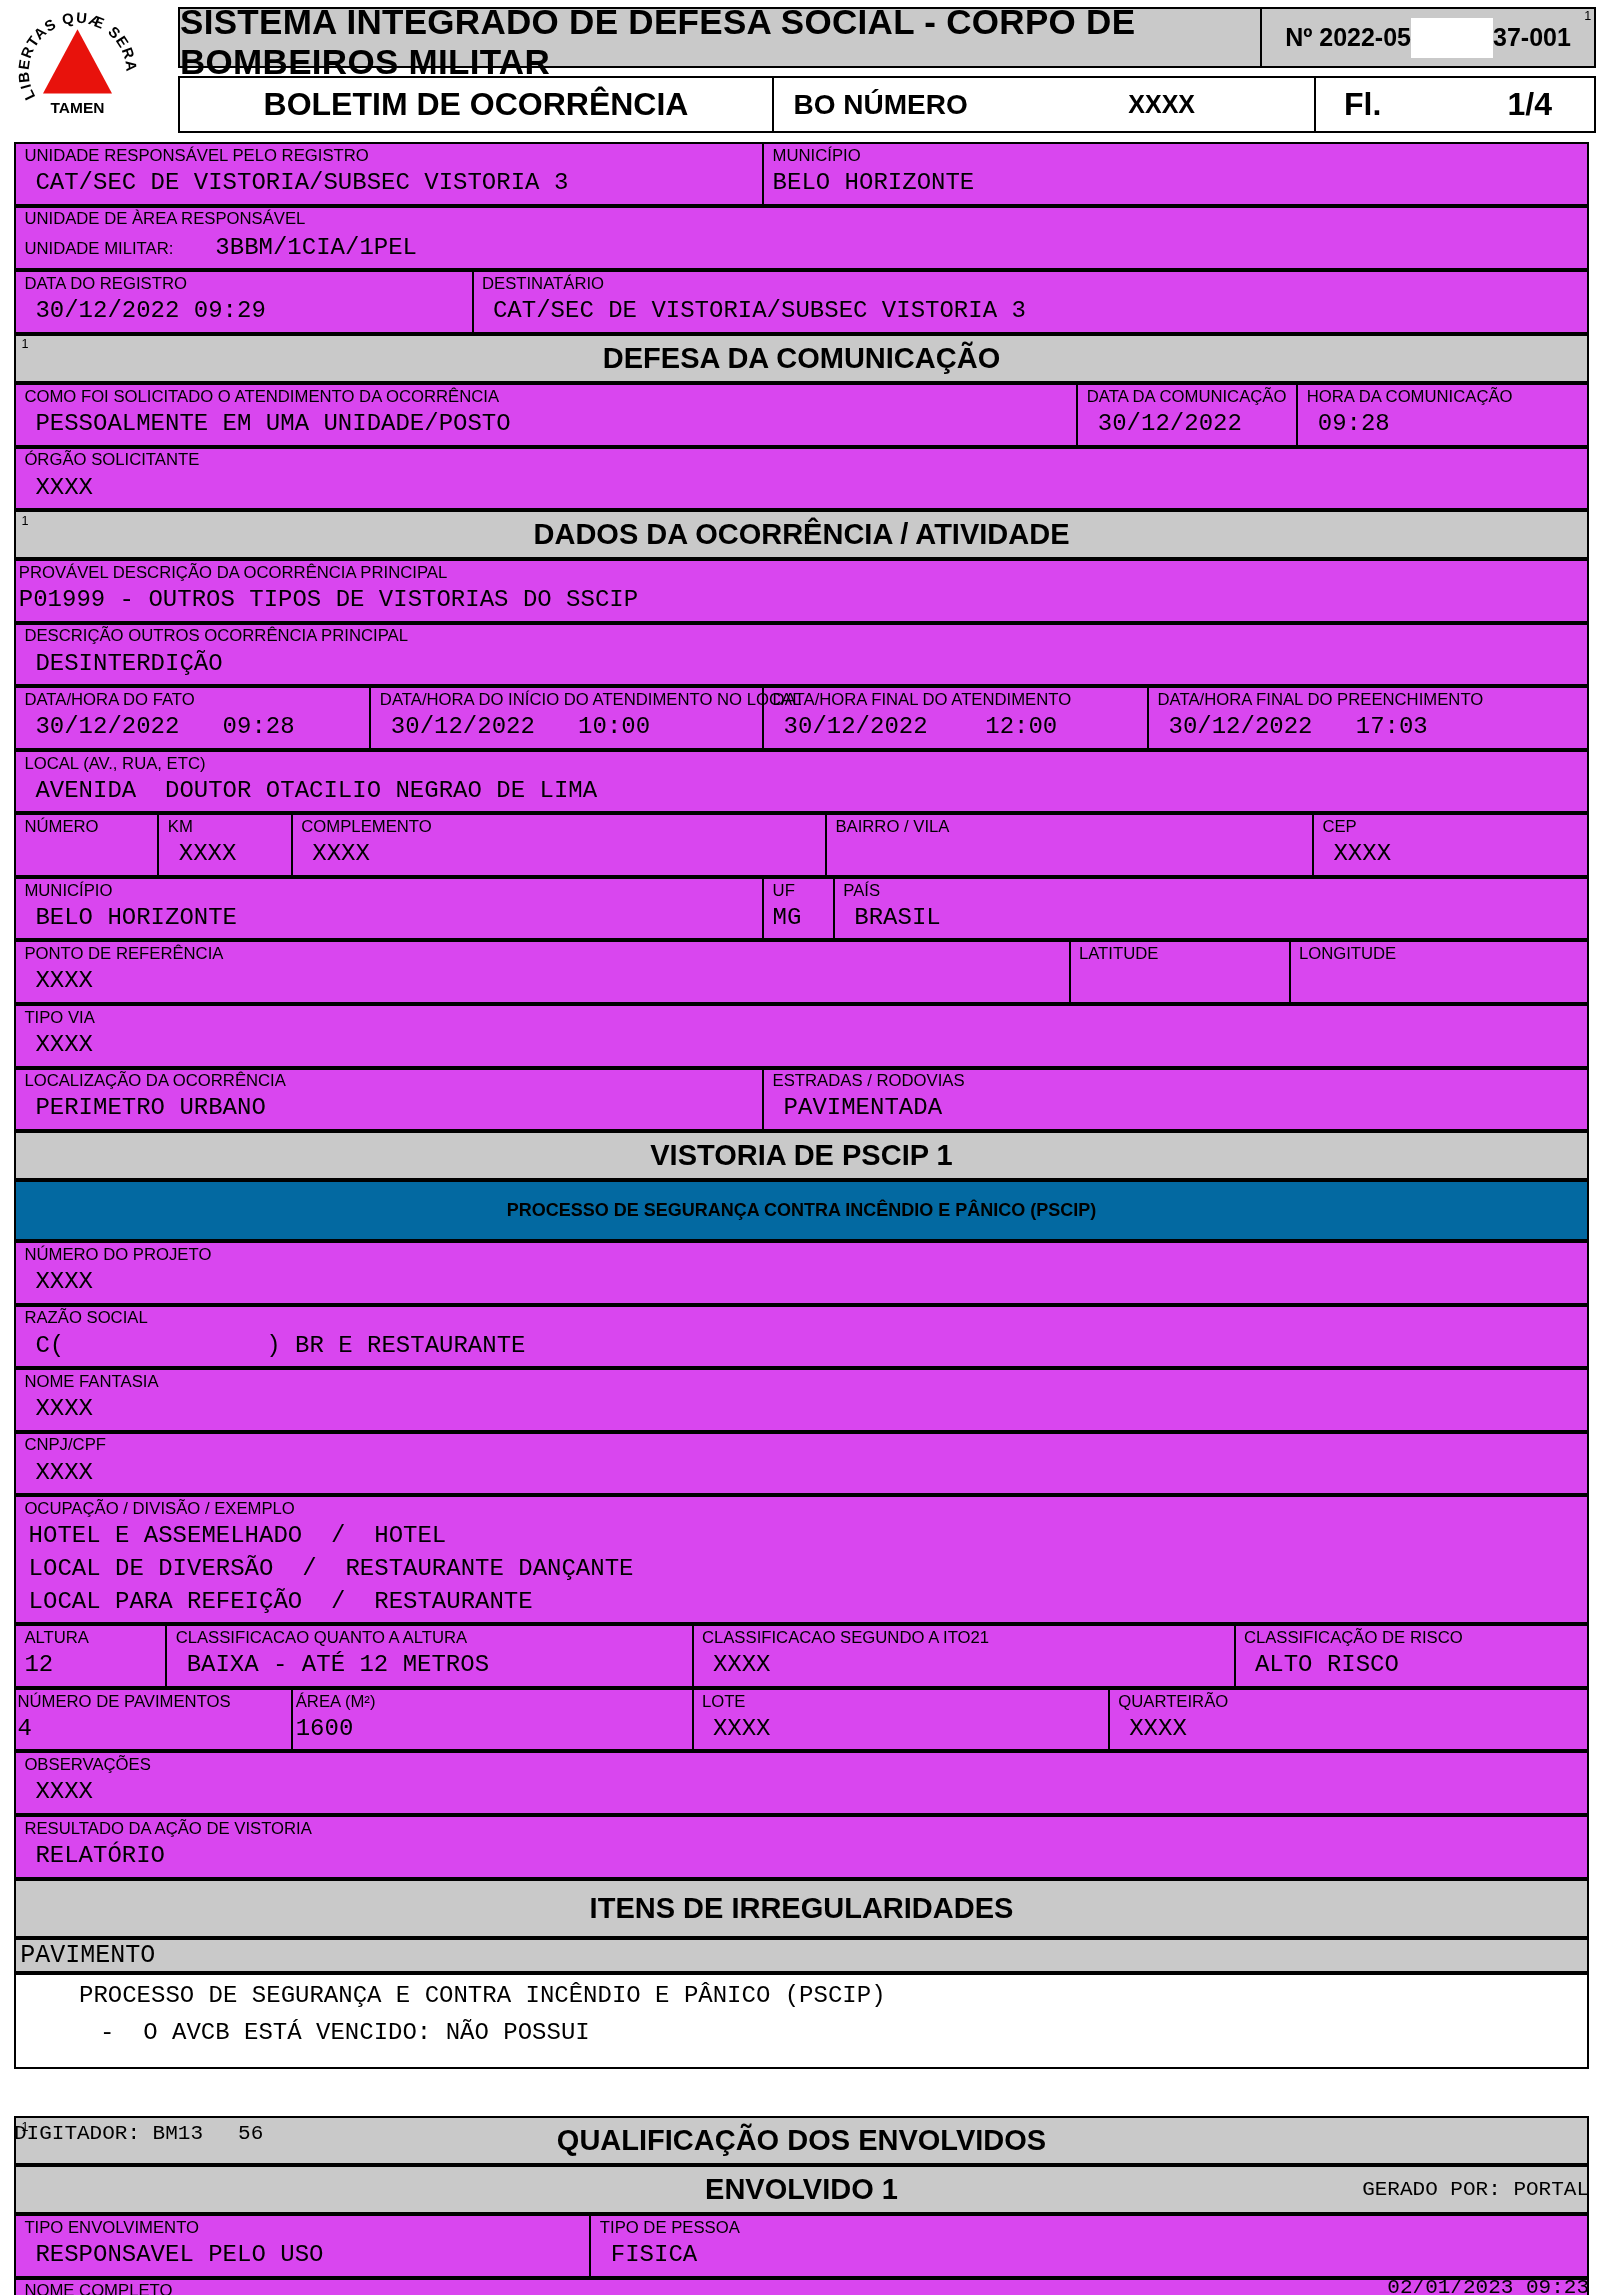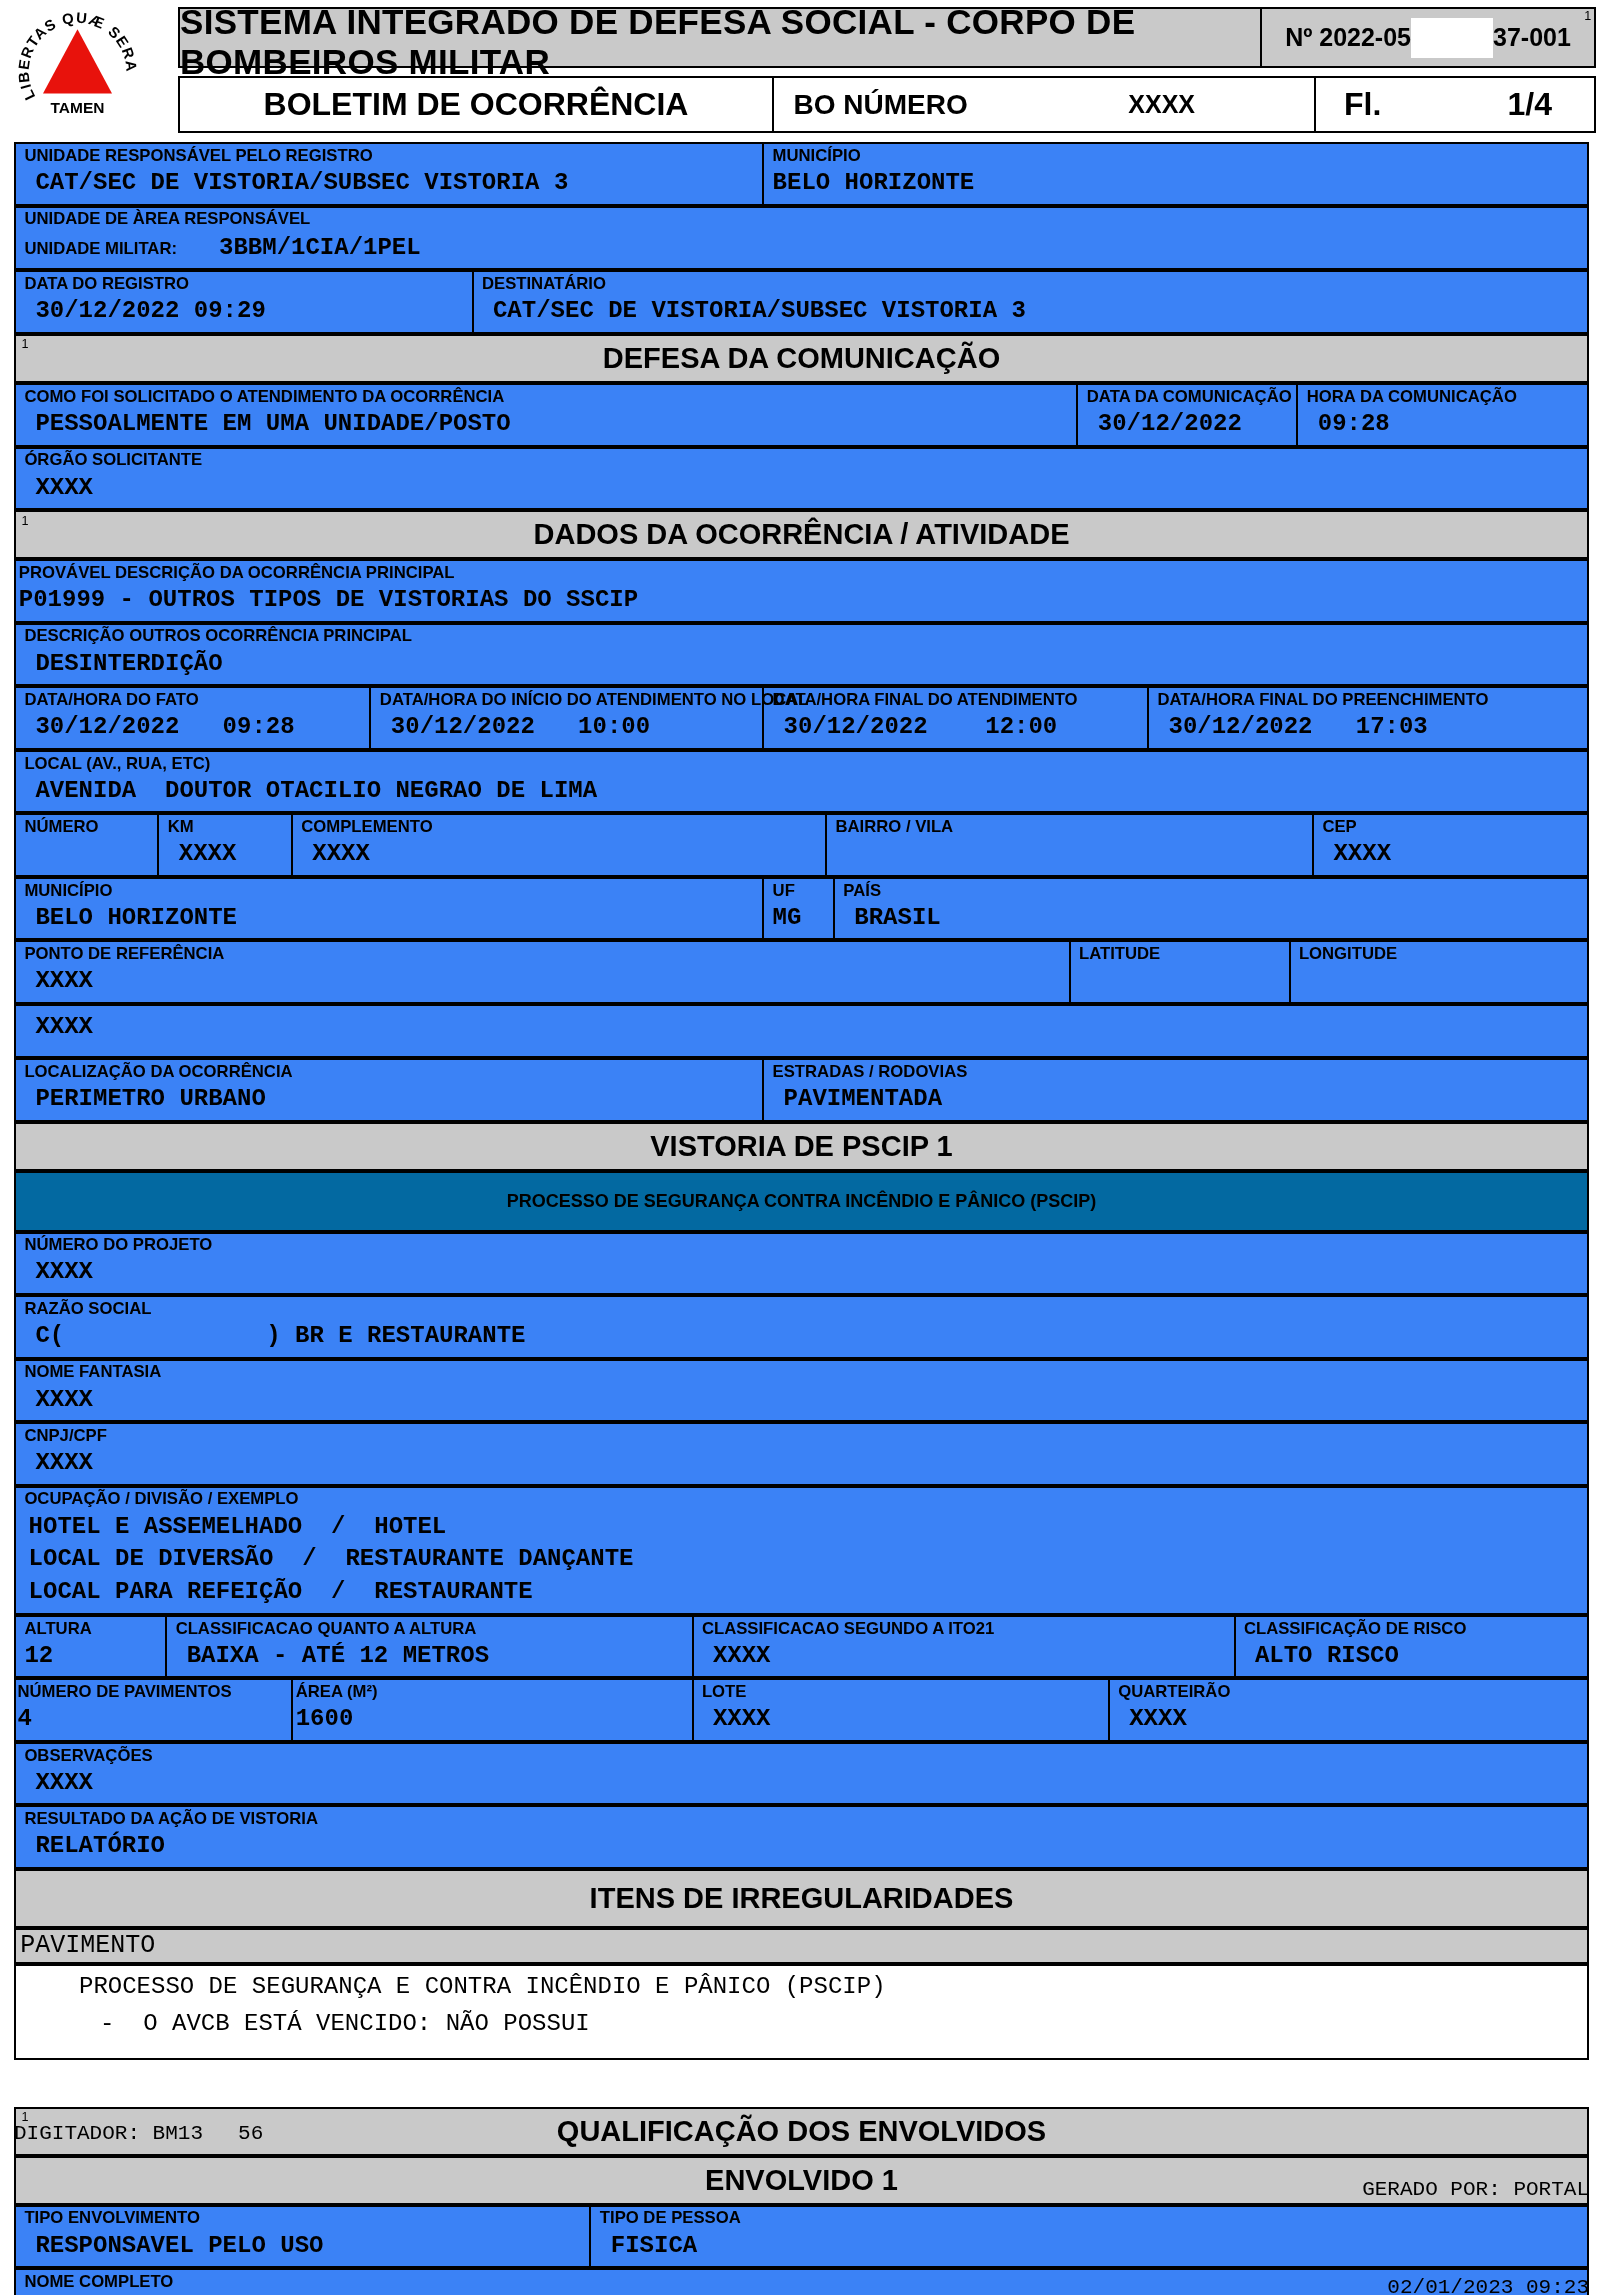--- a/index.html
+++ b/index.html
@@ -29,21 +29,21 @@
   .hdr-bonum { flex:1; border-left:2.1px solid #000; display:flex; align-items:center;
                justify-content:space-between; padding:0 119px 0 19.5px;
                font-weight:bold; }
   .hdr-bonum .lbl2 { font-size:28px; }
   .hdr-bonum .val2 { font-size:25px; }
   .hdr-fl { flex:0 0 280px; border-left:2.1px solid #000; display:flex; align-items:center;
             justify-content:space-between; padding:0 42px 0 28px; font-weight:bold; font-size:32px; }
 
   
   .form { position:absolute; left:14px; top:142px; width:1575px; }
-  .row { display:flex; border:2.1px solid #000; background:#3b82f6; min-height:54px;font-weight:bold; }
+  .row { display:flex; border:2.1px solid #000; background:#d946ef; min-height:54px; }
   .cell { padding:2.8px 7px 5.6px 8.4px; border-left:2.1px solid #000; display:flex; flex-direction:column; min-width:0; }
   .cell:first-child { border-left:none; }
   .lbl { font-size:16.7px; line-height:1.1; white-space:nowrap; }
   .val { font-family:"Liberation Mono","DejaVu Sans Mono",monospace; font-size:24px;
          line-height:1.25; padding:2.8px 0 0 11px; white-space:pre; }
   .val-inline { display:flex; align-items:baseline; padding-top:4.2px; }
   .val-inline .lbl { padding-top:2.8px; }
   .val-inline .val { padding-top:0; padding-left:42px; }
   .band { border:2.1px solid #000; background:#c9c9c9; position:relative;
           display:flex; align-items:center; justify-content:center;
@@ -264,20 +264,21 @@
         <div class="val"></div>
       </div>
       <div class="cell" style="flex:1">
         <div class="lbl">LONGITUDE</div>
         <div class="val"></div>
       </div>
     </div>
 
     <div class="row">
       <div class="cell" style="flex:1">
+        <div class="lbl">TIPO VIA</div>
         <div class="val">XXXX</div>
       </div>
     </div>
 
     <div class="row">
       <div class="cell" style="flex:0 0 47.5%">
         <div class="lbl">LOCALIZAÇÃO DA OCORRÊNCIA</div>
         <div class="val">PERIMETRO URBANO</div>
       </div>
       <div class="cell" style="flex:1">

